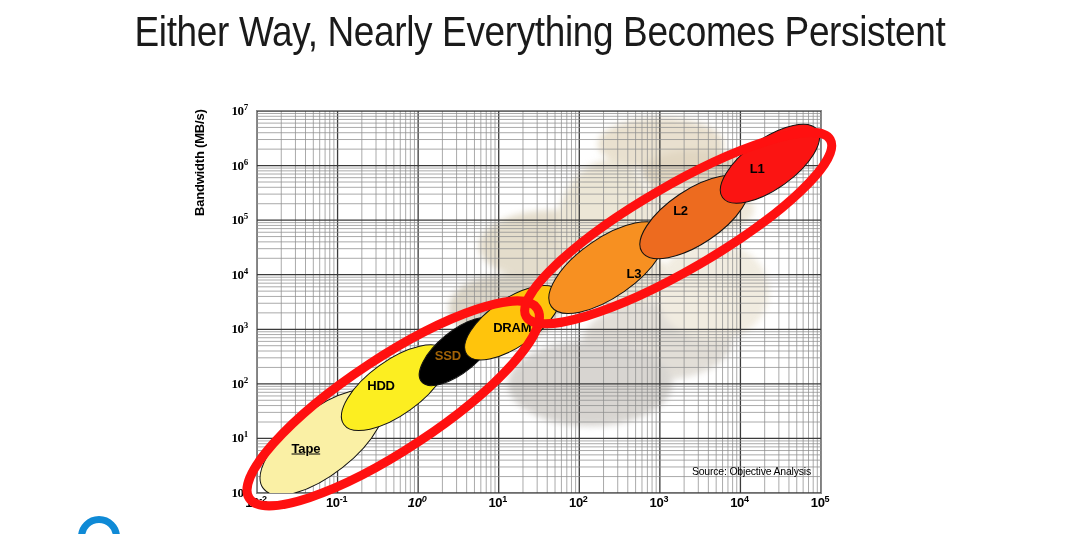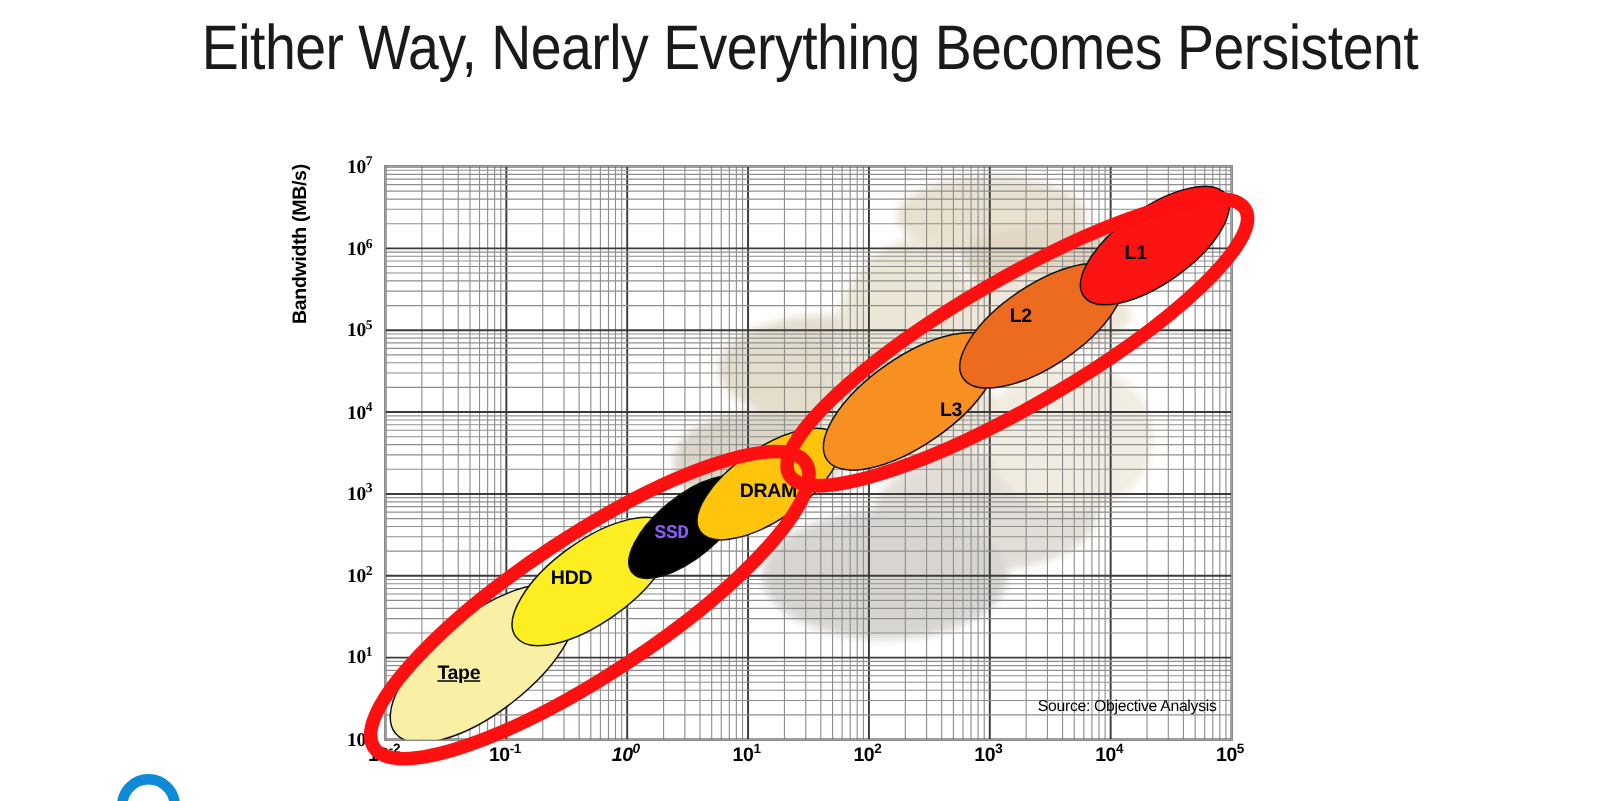--- a/index.html
+++ b/index.html
@@ -110,21 +110,21 @@
 
   .bubble-label {
     position: absolute;
     font-size: 13px;
     font-weight: bold;
     letter-spacing: -0.2px;
     color: #000;
     white-space: nowrap;
     transform: translate(-50%, -50%);
   }
-  .bubble-label.light { color: #8b5cf6; font-family: Liberation Mono, monospace; }
+  .bubble-label.light { color: #a16207; }
 
   
   #source-note {
     position: absolute;
     right: 10px;
     bottom: 16px;
     font-size: 10.5px;
     font-weight: normal;
     color: #000;
     letter-spacing: -0.2px;

